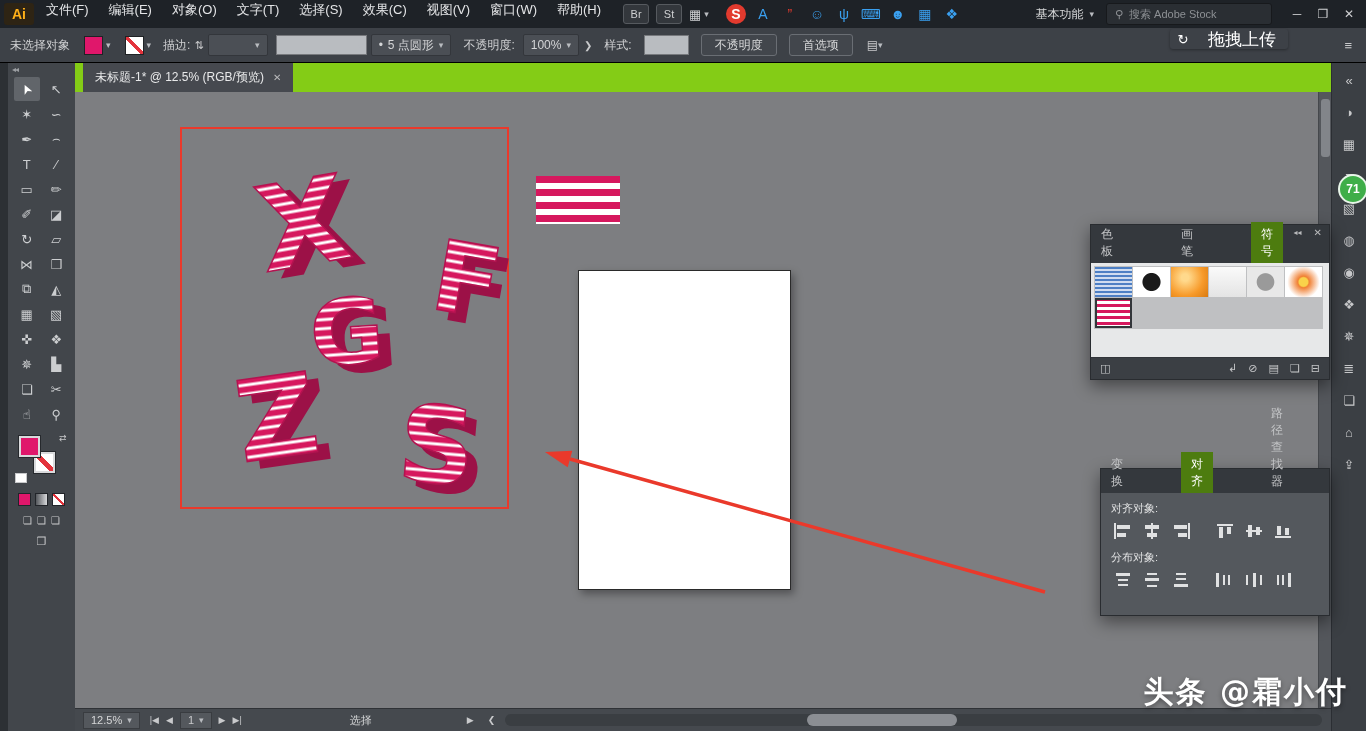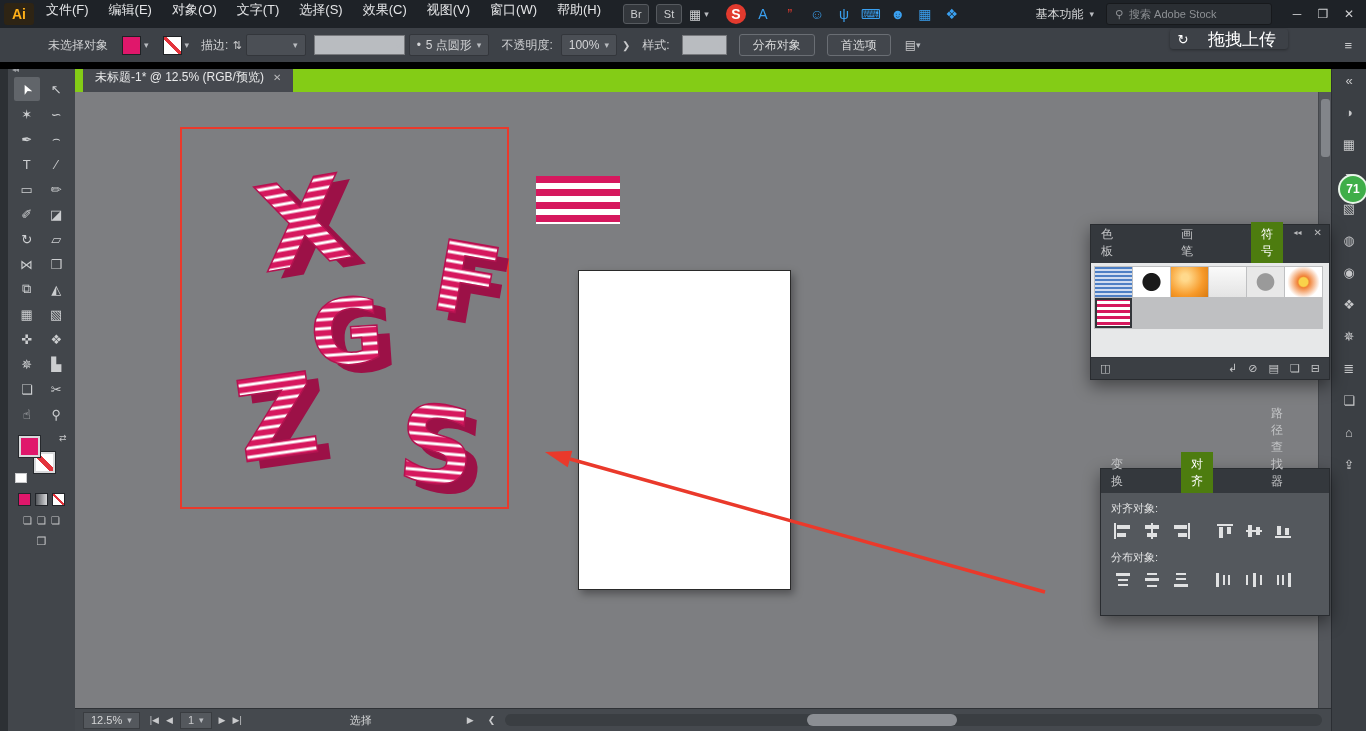--- a/index.html
+++ b/index.html
@@ -18,21 +18,21 @@
   .ime-ic{width:20px;height:20px;display:flex;align-items:center;justify-content:center;font-size:14px;border-radius:3px;}
   .ime-ic.circ{border-radius:50%;font-weight:bold;}
   .mb-right{margin-left:auto;display:flex;align-items:center;gap:12px;padding-right:4px;}
   .workspace{display:flex;align-items:center;gap:6px;font-size:12px;color:#d8d9da;}
   .searchbox{display:flex;align-items:center;gap:6px;background:#2a2e33;border:1px solid #17191c;border-radius:3px;height:20px;padding:0 8px;color:#8d9094;font-size:11px;width:148px;}
   .win-controls{display:flex;}
   .win-controls span{width:26px;text-align:center;font-size:12px;color:#cfd0d2;line-height:28px;}
   .arr{font-size:9px;color:#b9bcc0;}
 
   
-  .controlbar{position:absolute;left:0;top:28px;right:0;height:34px;background:#3d4147;border-bottom:7px solid #000000;display:flex;align-items:center;color:#d4d5d7;font-size:12px;z-index:25;padding-left:38px;}
+  .controlbar{position:absolute;left:0;top:28px;right:0;height:34px;background:#3d4147;border-bottom:1px solid #000000;display:flex;align-items:center;color:#d4d5d7;font-size:12px;z-index:25;}
   .cb-status{margin-left:10px;color:#cfd0d2;white-space:nowrap;}
   .cb-swatch{display:flex;align-items:center;gap:3px;margin-left:14px;}
   .fill-box{width:17px;height:17px;border:1px solid #1f2225;display:inline-block;}
   .stroke-box{width:17px;height:17px;border:1px solid #1f2225;display:inline-block;background:
      linear-gradient(45deg,transparent 42%,#e3333c 42%,#e3333c 58%,transparent 58%),#fff;}
   .cb-label{margin:0 4px 0 12px;white-space:nowrap;color:#cfd0d2;}
   .stepper{font-size:11px;color:#c9cacc;}
   .cb-field{display:flex;align-items:center;gap:5px;background:#4b4f55;border:1px solid #33363b;height:20px;padding:0 7px;border-radius:2px;margin-left:4px;white-space:nowrap;}
   .cb-field.w54{width:44px;justify-content:flex-end;}
   .cb-preview{width:86px;height:18px;background:#b9bcc0;border:1px solid #77797d;margin-left:8px;display:flex;align-items:center;justify-content:flex-end;padding-right:3px;}
@@ -201,21 +201,21 @@
     <span class="cb-label" data-name="opacity-label">不透明度:</span>
     <div class="cb-field" data-name="opacity-select">
       <span data-name="opacity-value">100%</span>
       <span class="arr" data-name="chevron-down-icon">▾</span>
     </div>
     <span class="cb-more" data-name="opacity-options-icon">❯</span>
     <span class="cb-label" data-name="style-label">样式:</span>
     <div class="cb-preview small" data-name="style-select">
       <span class="arr" data-name="chevron-down-icon">▾</span>
     </div>
-    <button class="btn" data-name="document-setup-button">分布对象</button>
+    <button class="btn" data-name="document-setup-button">不透明度</button>
     <button class="btn" data-name="preferences-button">首选项</button>
     <span class="cb-align-ic" data-name="align-options-icon">▤</span>
     <span class="arr" data-name="chevron-down-icon">▾</span>
     <span class="cb-spacer"></span>
     <span class="cb-right-ic" data-name="control-bar-menu-icon">≡</span>
   </div>
 
   <div class="upload" data-name="drag-upload-widget">
     <span class="ic" data-name="sync-icon">↻</span>
     <span class="txt" data-name="drag-upload-label">拖拽上传</span>
@@ -555,14 +555,15 @@
             <svg width="20" height="16" viewBox="0 0 20 16">
               <rect x="4" y="3" width="2" height="10"></rect>
               <rect x="9" y="3" width="2" height="10"></rect>
               <rect x="15" y="1" width="3" height="14"></rect>
             </svg>
           </button>
       </div>
     </div>
   </div>
 
+  <div class="watermark" data-name="video-watermark">头条 @霜小付</div>
 
 </div>
 
 </body></html>

